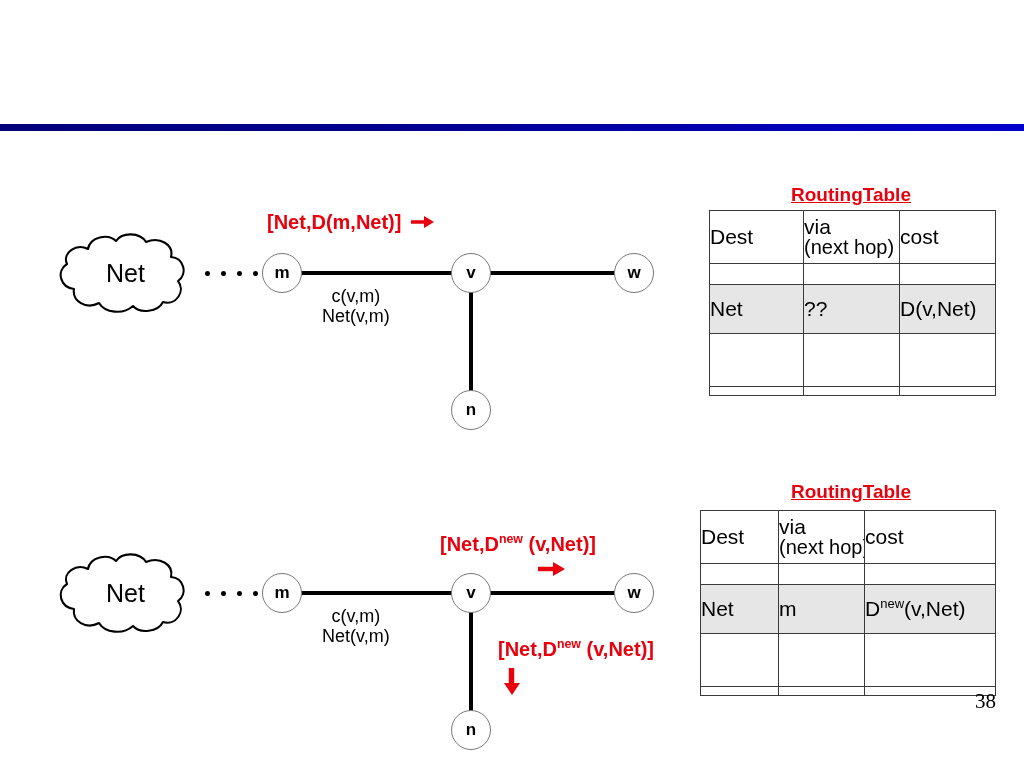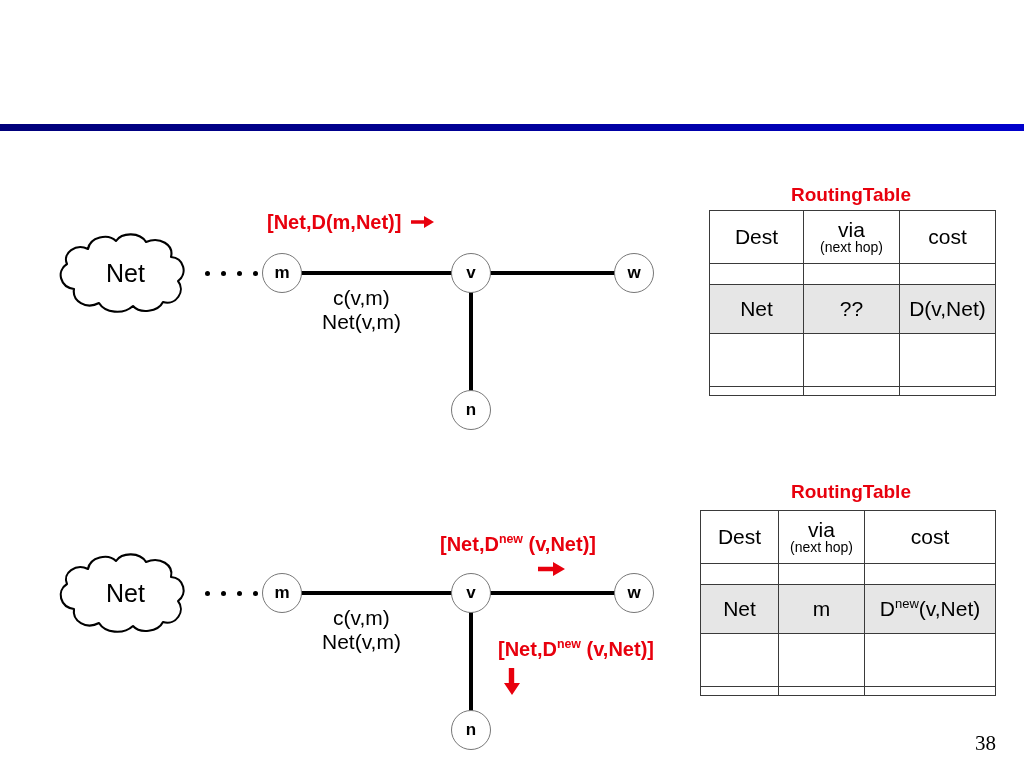--- a/index.html
+++ b/index.html
@@ -134,21 +134,21 @@
     display: block;
     width: 5px;
     height: 5px;
     background: #000;
     border-radius: 50%;
   }
 
   
   .edge-label {
     position: absolute;
-    font-size: 21px;
+    font-size: 18px;
     line-height: 1.12;
     color: #000;
     text-align: center;
     white-space: nowrap;
   }
 
   
   .red-annot {
     position: absolute;
     color: #e8000d;
@@ -171,40 +171,40 @@
     color: #e8000d;
   }
 
   
   .rt-title {
     position: absolute;
     color: #e8000d;
     font-weight: bold;
     font-size: 19px;
     white-space: nowrap;
+    text-decoration: underline;
   }
   table.rt {
     position: absolute;
     border-collapse: collapse;
     background: #ffffff;
     table-layout: fixed;
   }
   table.rt td {
     border: 1.6px solid #3a3a3a;
-    text-align: center;
     vertical-align: middle;
     font-size: 21px;
     color: #000;
     padding: 0;
     overflow: hidden;
     white-space: nowrap;
   }
   table.rt td.hl { background: #e6e6e6; }
   td .via-main { display: block; font-size: 21px; line-height: 1.0; }
-  td .via-sub  { display: block; font-size: 14px; line-height: 1.05; }
+  td .via-sub  { display: block; font-size: 20px; line-height: 1.05; }
   td sup { font-size: 0.62em; vertical-align: super; line-height: 0; }
 
   
   #rt-1 { left: 709px; top: 210px; width: 286px; }
   #rt-1 col.c1 { width: 94px; }
   #rt-1 col.c2 { width: 96px; }
   #rt-1 col.c3 { width: 96px; }
   #rt-1 tr.r-head td { height: 52px; }
   #rt-1 tr.r-gap  td { height: 20px; }
   #rt-1 tr.r-data td { height: 48px; }
@@ -219,21 +219,21 @@
   #rt-2 tr.r-head td { height: 52px; }
   #rt-2 tr.r-gap  td { height: 20px; }
   #rt-2 tr.r-data td { height: 48px; }
   #rt-2 tr.r-blank td { height: 52px; }
   #rt-2 tr.r-stub td { height: 8px; }
 
   
   #page-number {
     position: absolute;
     right: 28px;
-    top: 731px;
+    top: 689px;
     font-family: "Liberation Serif", serif;
     font-size: 21px;
     color: #000;
     text-align: center;
   }
 </style>
 </head>
 <body>
 
 <div id="slide">

